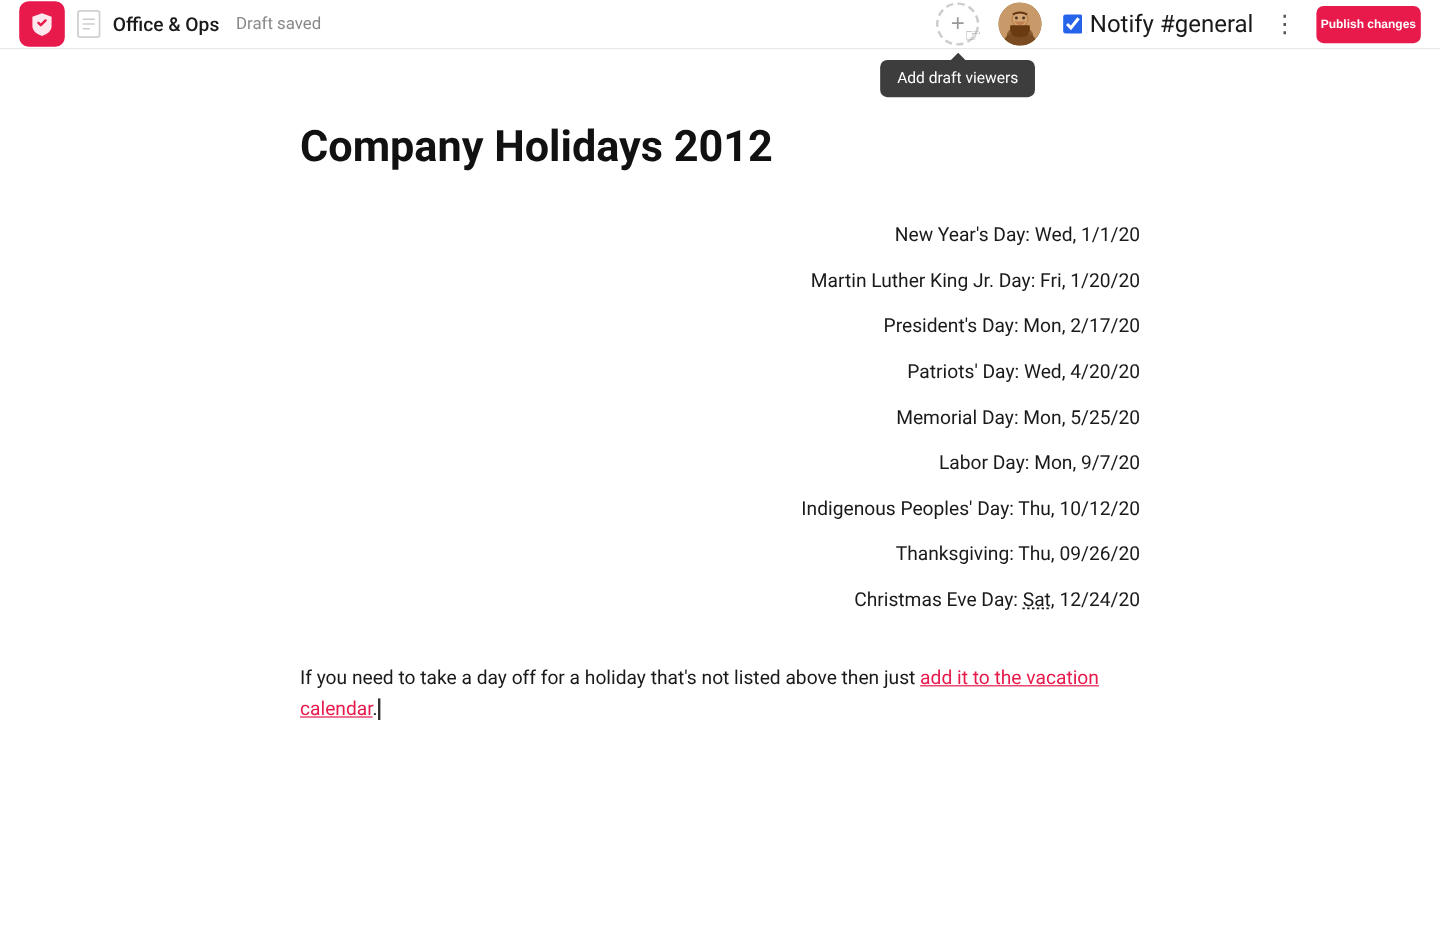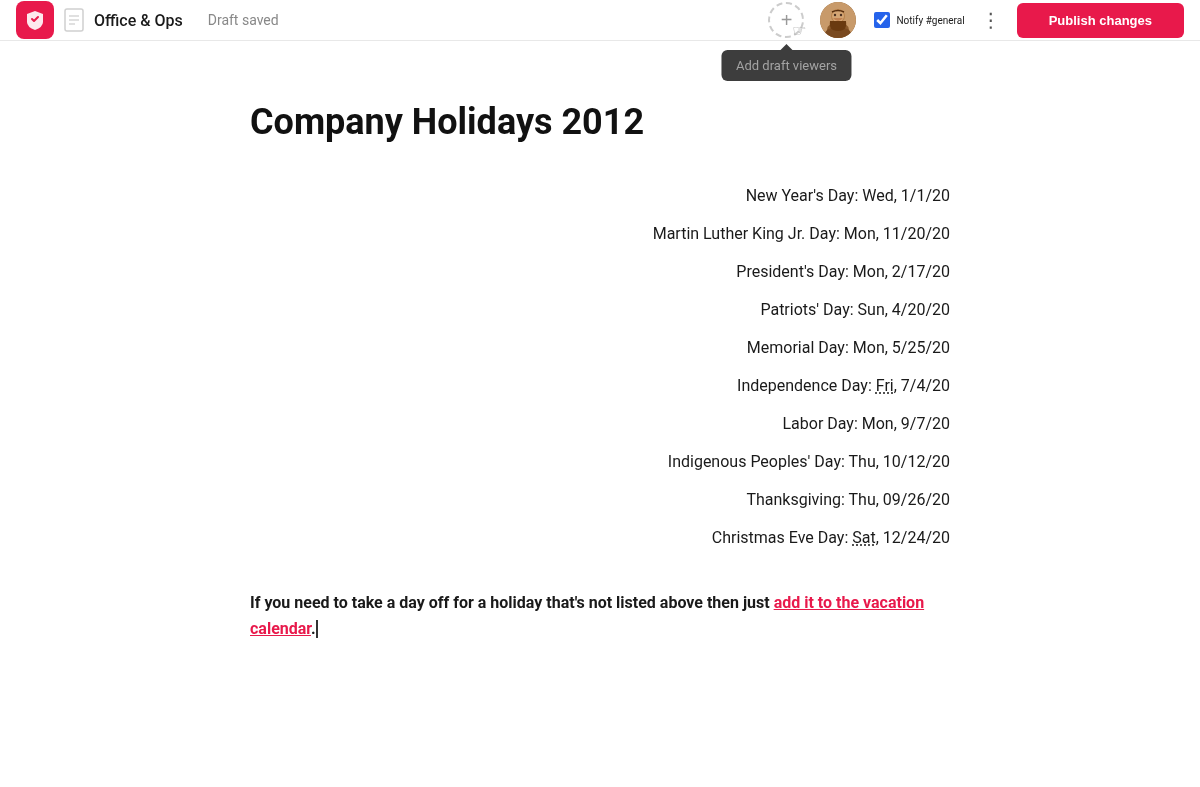--- a/index.html
+++ b/index.html
@@ -47,21 +47,21 @@
     .workspace-name {
       font-size: 16px;
       font-weight: 500;
       color: #1a1a1a;
       margin-right: 4px;
     }
 
     .draft-saved {
       font-size: 14px;
       color: #888;
-      margin-left: 11px;
+      margin-left: 0;
     }
 
     .spacer { flex: 1; }
 
     .add-viewer-wrapper {
       position: relative;
       display: flex;
       align-items: center;
     }
 
@@ -87,21 +87,21 @@
       font-size: 16px;
       pointer-events: none;
     }
 
     .tooltip {
       position: absolute;
       top: 48px;
       left: 50%;
       transform: translateX(-50%);
       background: #3d3d3d;
-      color: #a3a3a3;
+      color: #ffffff;
       font-size: 13px;
       padding: 8px 14px;
       border-radius: 6px;
       white-space: nowrap;
       z-index: 100;
     }
     .tooltip::before {
       content: '';
       position: absolute;
       top: -6px;
@@ -146,21 +146,21 @@
     }
 
     .notify-checkbox {
       width: 16px;
       height: 16px;
       accent-color: #2563eb;
       cursor: pointer;
     }
 
     .notify-label {
-      font-size: 10px;
+      font-size: 20px;
       color: #1a1a1a;
     }
 
     .more-btn {
       width: 32px;
       height: 32px;
       border: none;
       background: transparent;
       cursor: pointer;
       display: flex;
@@ -168,23 +168,23 @@
       justify-content: center;
       color: #555;
       font-size: 20px;
       border-radius: 4px;
     }
 
     .publish-btn {
       background: #e8194b;
       color: #fff;
       border: none;
-      padding: 10px 32px;
+      padding: 10px 4px;
       border-radius: 6px;
-      font-size: 13px;
+      font-size: 10px;
       font-weight: 600;
       cursor: pointer;
       white-space: nowrap;
     }
 
     
     .content {
       padding: 60px 80px;
       max-width: 860px;
       margin: 0 auto;
@@ -214,21 +214,20 @@
     .underline-dotted {
       text-decoration: underline;
       text-decoration-style: dotted;
       text-underline-offset: 2px;
     }
 
     .footer-text {
       font-size: 16px;
       color: #1a1a1a;
       line-height: 1.6;
-      font-weight: bold;
     }
 
     .link-text {
       color: #e8194b;
       text-decoration: underline;
       cursor: pointer;
     }
 
     .cursor-caret {
       display: inline-block;
@@ -304,25 +303,24 @@
   </button>
 
   <button class="publish-btn">Publish changes</button>
 </div>
 
 <div class="content">
   <h1 class="doc-title">Company Holidays 2012</h1>
 
   <ul class="holiday-list">
     <li>New Year's Day: Wed, 1/1/20</li>
-    <li>Martin Luther King Jr. Day: Mon, 11/20/20</li>
+    <li>Martin Luther King Jr. Day: Fri, 1/20/20</li>
     <li>President's Day: Mon, 2/17/20</li>
-    <li>Patriots' Day: Sun, 4/20/20</li>
+    <li>Patriots' Day: Wed, 4/20/20</li>
     <li>Memorial Day: Mon, 5/25/20</li>
-    <li>Independence Day: <span class="underline-dotted">Fri</span>, 7/4/20</li>
     <li>Labor Day: Mon, 9/7/20</li>
     <li>Indigenous Peoples' Day: Thu, 10/12/20</li>
     <li>Thanksgiving: Thu, 09/26/20</li>
     <li>Christmas Eve Day: <span class="underline-dotted">Sat</span>, 12/24/20</li>
   </ul>
 
   <p class="footer-text">
     <span>If you need to take a day off for a holiday that's not listed above then just </span><a class="link-text">add it to the vacation calendar</a><span>.</span><span class="cursor-caret"></span>
   </p>
 </div>

